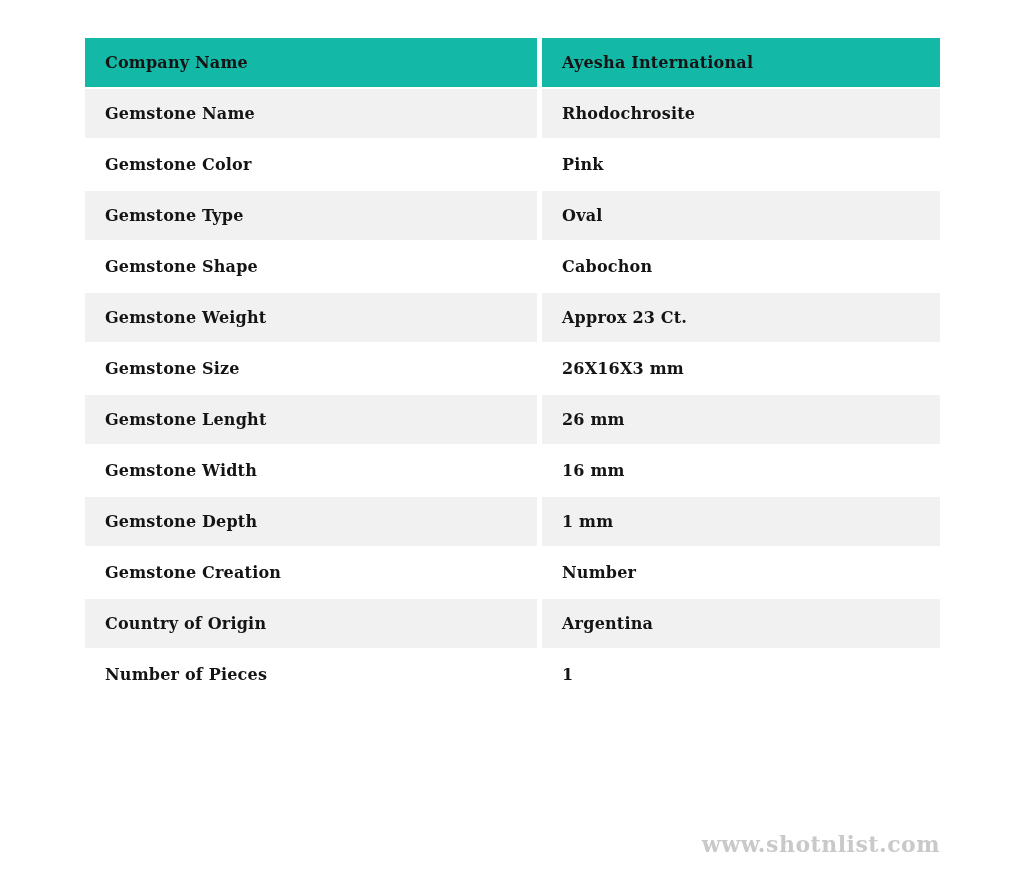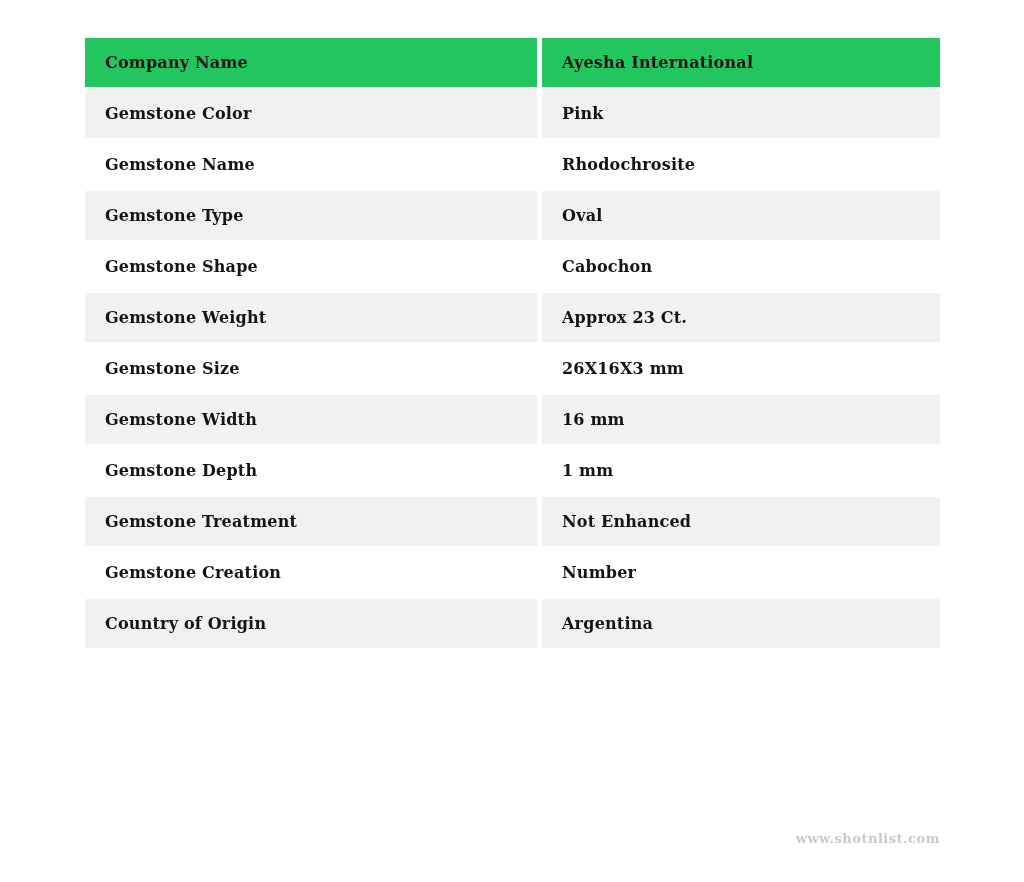--- a/index.html
+++ b/index.html
@@ -34,35 +34,35 @@
     text-align: left;
     vertical-align: middle;
     font-size: 16px;
     font-weight: bold;
     color: #141414;
     letter-spacing: 0.2px;
     white-space: nowrap;
     overflow: hidden;
   }
   table.spec-table thead th {
-    background: #22c55e;
+    background: #14b8a6;
   }
   table.spec-table tbody tr:nth-child(odd) td {
     background: #f1f1f1;
   }
   table.spec-table tbody tr:nth-child(even) td {
     background: #ffffff;
   }
   .watermark {
     position: absolute;
     left: 80px;
     top: 831px;
     width: 860px;
     text-align: right;
-    font-size: 13px;
+    font-size: 22px;
     font-weight: bold;
     color: #c9c9c9;
     letter-spacing: 0.5px;
   }
 </style>
 </head>
 <body>
 
 <div class="canvas">
   <div class="table-wrap">
@@ -72,61 +72,65 @@
         <col class="col-value">
       </colgroup>
       <thead>
         <tr>
           <th>Company Name</th>
           <th>Ayesha International</th>
         </tr>
       </thead>
       <tbody id="spec-rows">
           <tr>
+            <td>Gemstone Name</td>
+            <td>Rhodochrosite</td>
+          </tr>
+          <tr>
             <td>Gemstone Color</td>
             <td>Pink</td>
-          </tr>
-          <tr>
-            <td>Gemstone Name</td>
-            <td>Rhodochrosite</td>
           </tr>
           <tr>
             <td>Gemstone Type</td>
             <td>Oval</td>
           </tr>
           <tr>
             <td>Gemstone Shape</td>
             <td>Cabochon</td>
           </tr>
           <tr>
             <td>Gemstone Weight</td>
             <td>Approx 23 Ct.</td>
           </tr>
           <tr>
             <td>Gemstone Size</td>
             <td>26X16X3 mm</td>
           </tr>
           <tr>
+            <td>Gemstone Lenght</td>
+            <td>26 mm</td>
+          </tr>
+          <tr>
             <td>Gemstone Width</td>
             <td>16 mm</td>
           </tr>
           <tr>
             <td>Gemstone Depth</td>
             <td>1 mm</td>
-          </tr>
-          <tr>
-            <td>Gemstone Treatment</td>
-            <td>Not Enhanced</td>
           </tr>
           <tr>
             <td>Gemstone Creation</td>
             <td>Number</td>
           </tr>
           <tr>
             <td>Country of Origin</td>
             <td>Argentina</td>
           </tr>
+          <tr>
+            <td>Number of Pieces</td>
+            <td>1</td>
+          </tr>
         </tbody>
     </table>
   </div>
 
   <div class="watermark">www.shotnlist.com</div>
 </div>
 
 </body></html>

